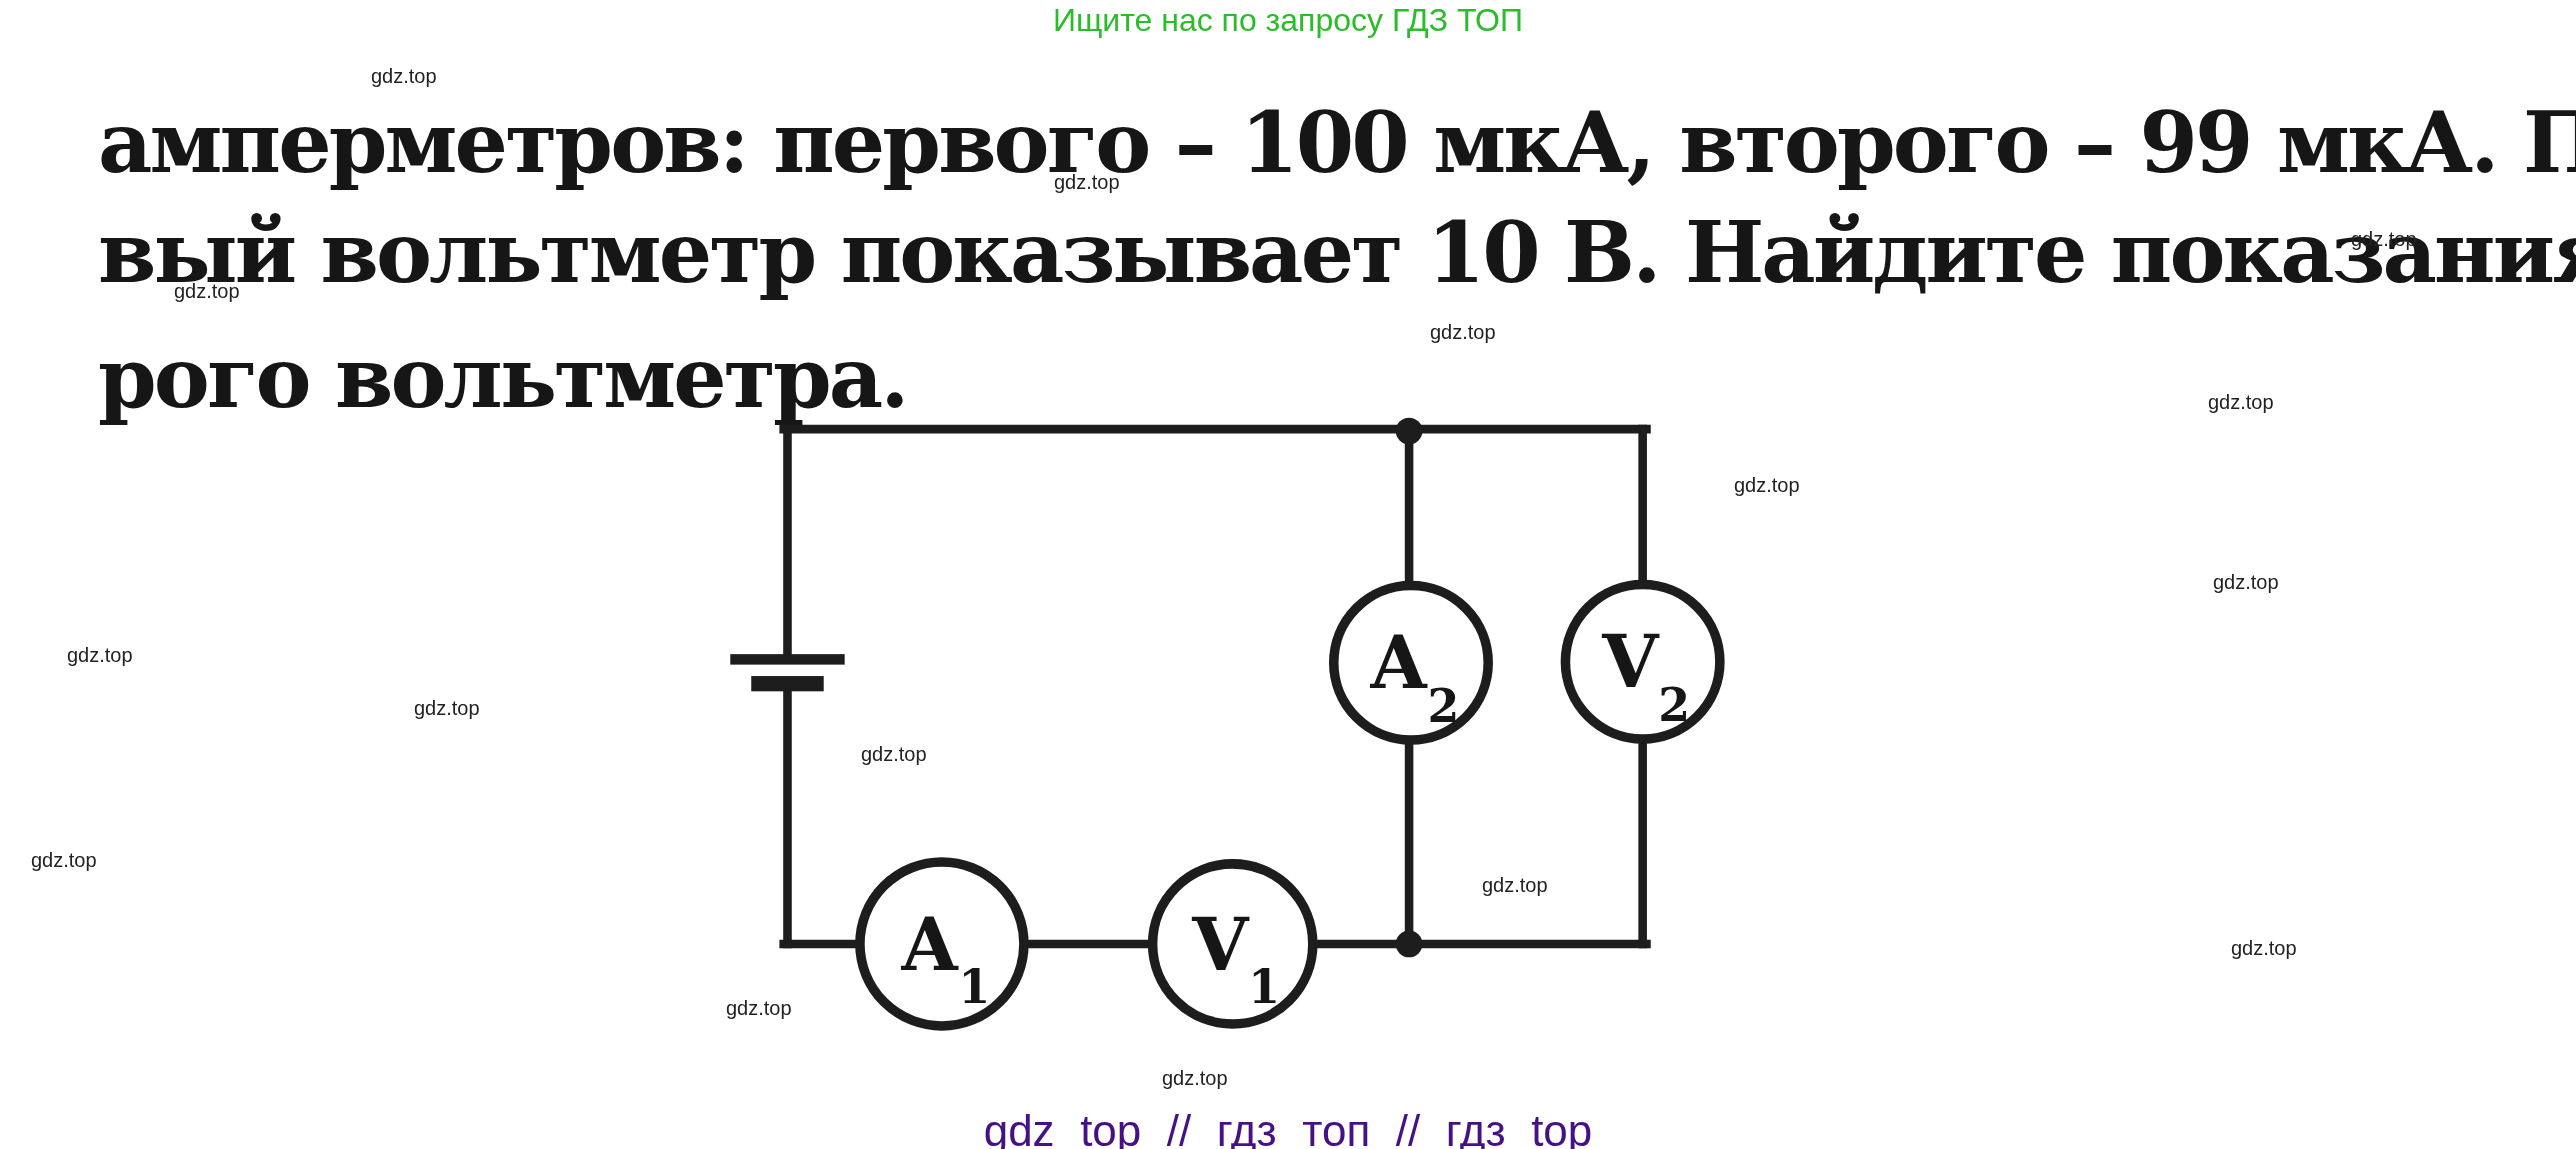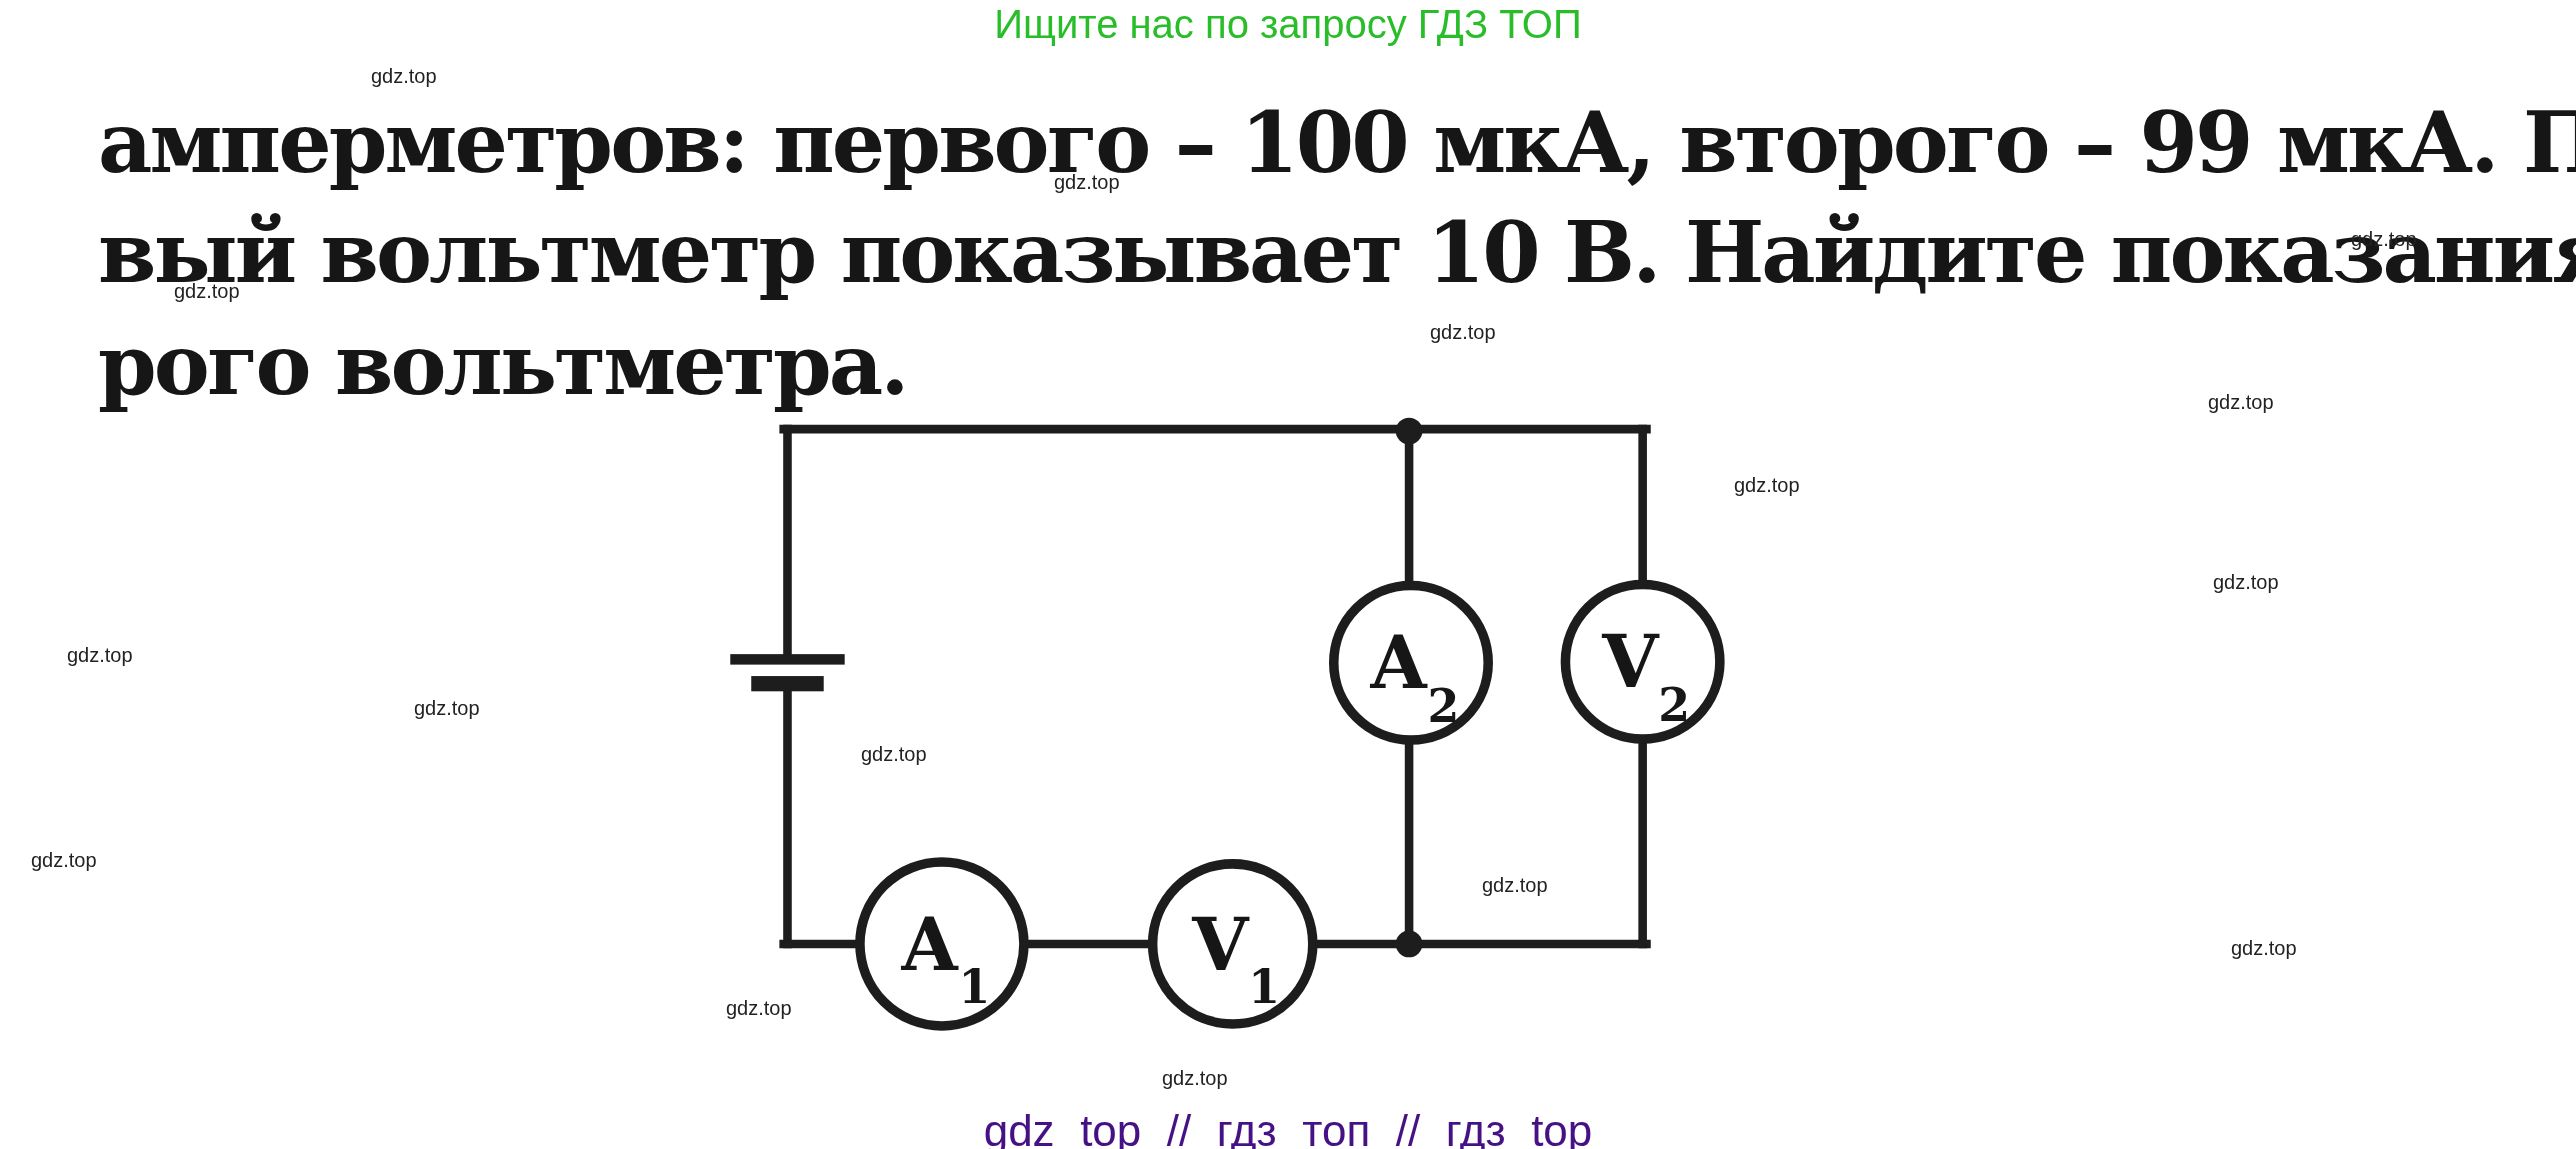--- a/index.html
+++ b/index.html
@@ -1,19 +1,19 @@
 <!DOCTYPE html>
 <html><head>
 <meta charset="utf-8">
 <style>
   html,body{margin:0;padding:0;background:#ffffff;}
   #stage{position:relative;width:2576px;height:1150px;background:#ffffff;overflow:hidden;
          font-family:"Liberation Sans",sans-serif;}
   .promo{position:absolute;top:1.9px;left:0;width:100%;text-align:center;
-         font-size:40px;font-weight:400;letter-spacing:0px;}
+         font-size:32px;font-weight:400;letter-spacing:0px;}
   .problem-line{position:absolute;left:98px;white-space:nowrap;
          font-family:"DejaVu Serif",serif;font-weight:bold;font-size:84px;
          letter-spacing:-2.9px;color:#161616;}
   .wm{position:absolute;font-size:20px;line-height:34px;color:#222222;white-space:nowrap;}
   .footer{position:absolute;top:1106px;left:0;width:100%;text-align:center;
          font-size:44px;font-weight:400;word-spacing:13.3px;}
   svg{position:absolute;left:0;top:0;}
   .wire{stroke:#1d1d1d;stroke-width:9;stroke-linecap:square;fill:none;}
   .meter{fill:#ffffff;stroke:#1d1d1d;stroke-width:10;}
   .plate{fill:#1d1d1d;}
@@ -23,21 +23,21 @@
 </style>
 </head>
 <body>
 
 <div id="stage">
 
   <div class="promo" style="color: rgb(41, 189, 41);">Ищите нас по запросу ГДЗ ТОП</div>
 
   <div class="problem-line" style="top:93px">амперметров: первого – 100 мкА, второго – 99 мкА. Пер-</div>
   <div class="problem-line" style="top:203px">вый вольтметр показывает 10 В. Найдите показания вто-</div>
-  <div class="problem-line" style="top:315px">рого вольтметра.</div>
+  <div class="problem-line" style="top:328px">рого вольтметра.</div>
 
   <svg width="2576" height="1150" viewBox="0 0 2702 1206">
 
     <line class="wire" x1="822" y1="450" x2="1727" y2="450"></line>
     <line class="wire" x1="826" y1="450" x2="826" y2="690"></line>
     <line class="wire" x1="826" y1="715" x2="826" y2="990"></line>
     <line class="wire" x1="822" y1="990" x2="1727" y2="990"></line>
     <line class="wire" x1="1723" y1="450" x2="1723" y2="990"></line>
     <line class="wire" x1="1478" y1="450" x2="1478" y2="990"></line>
 

